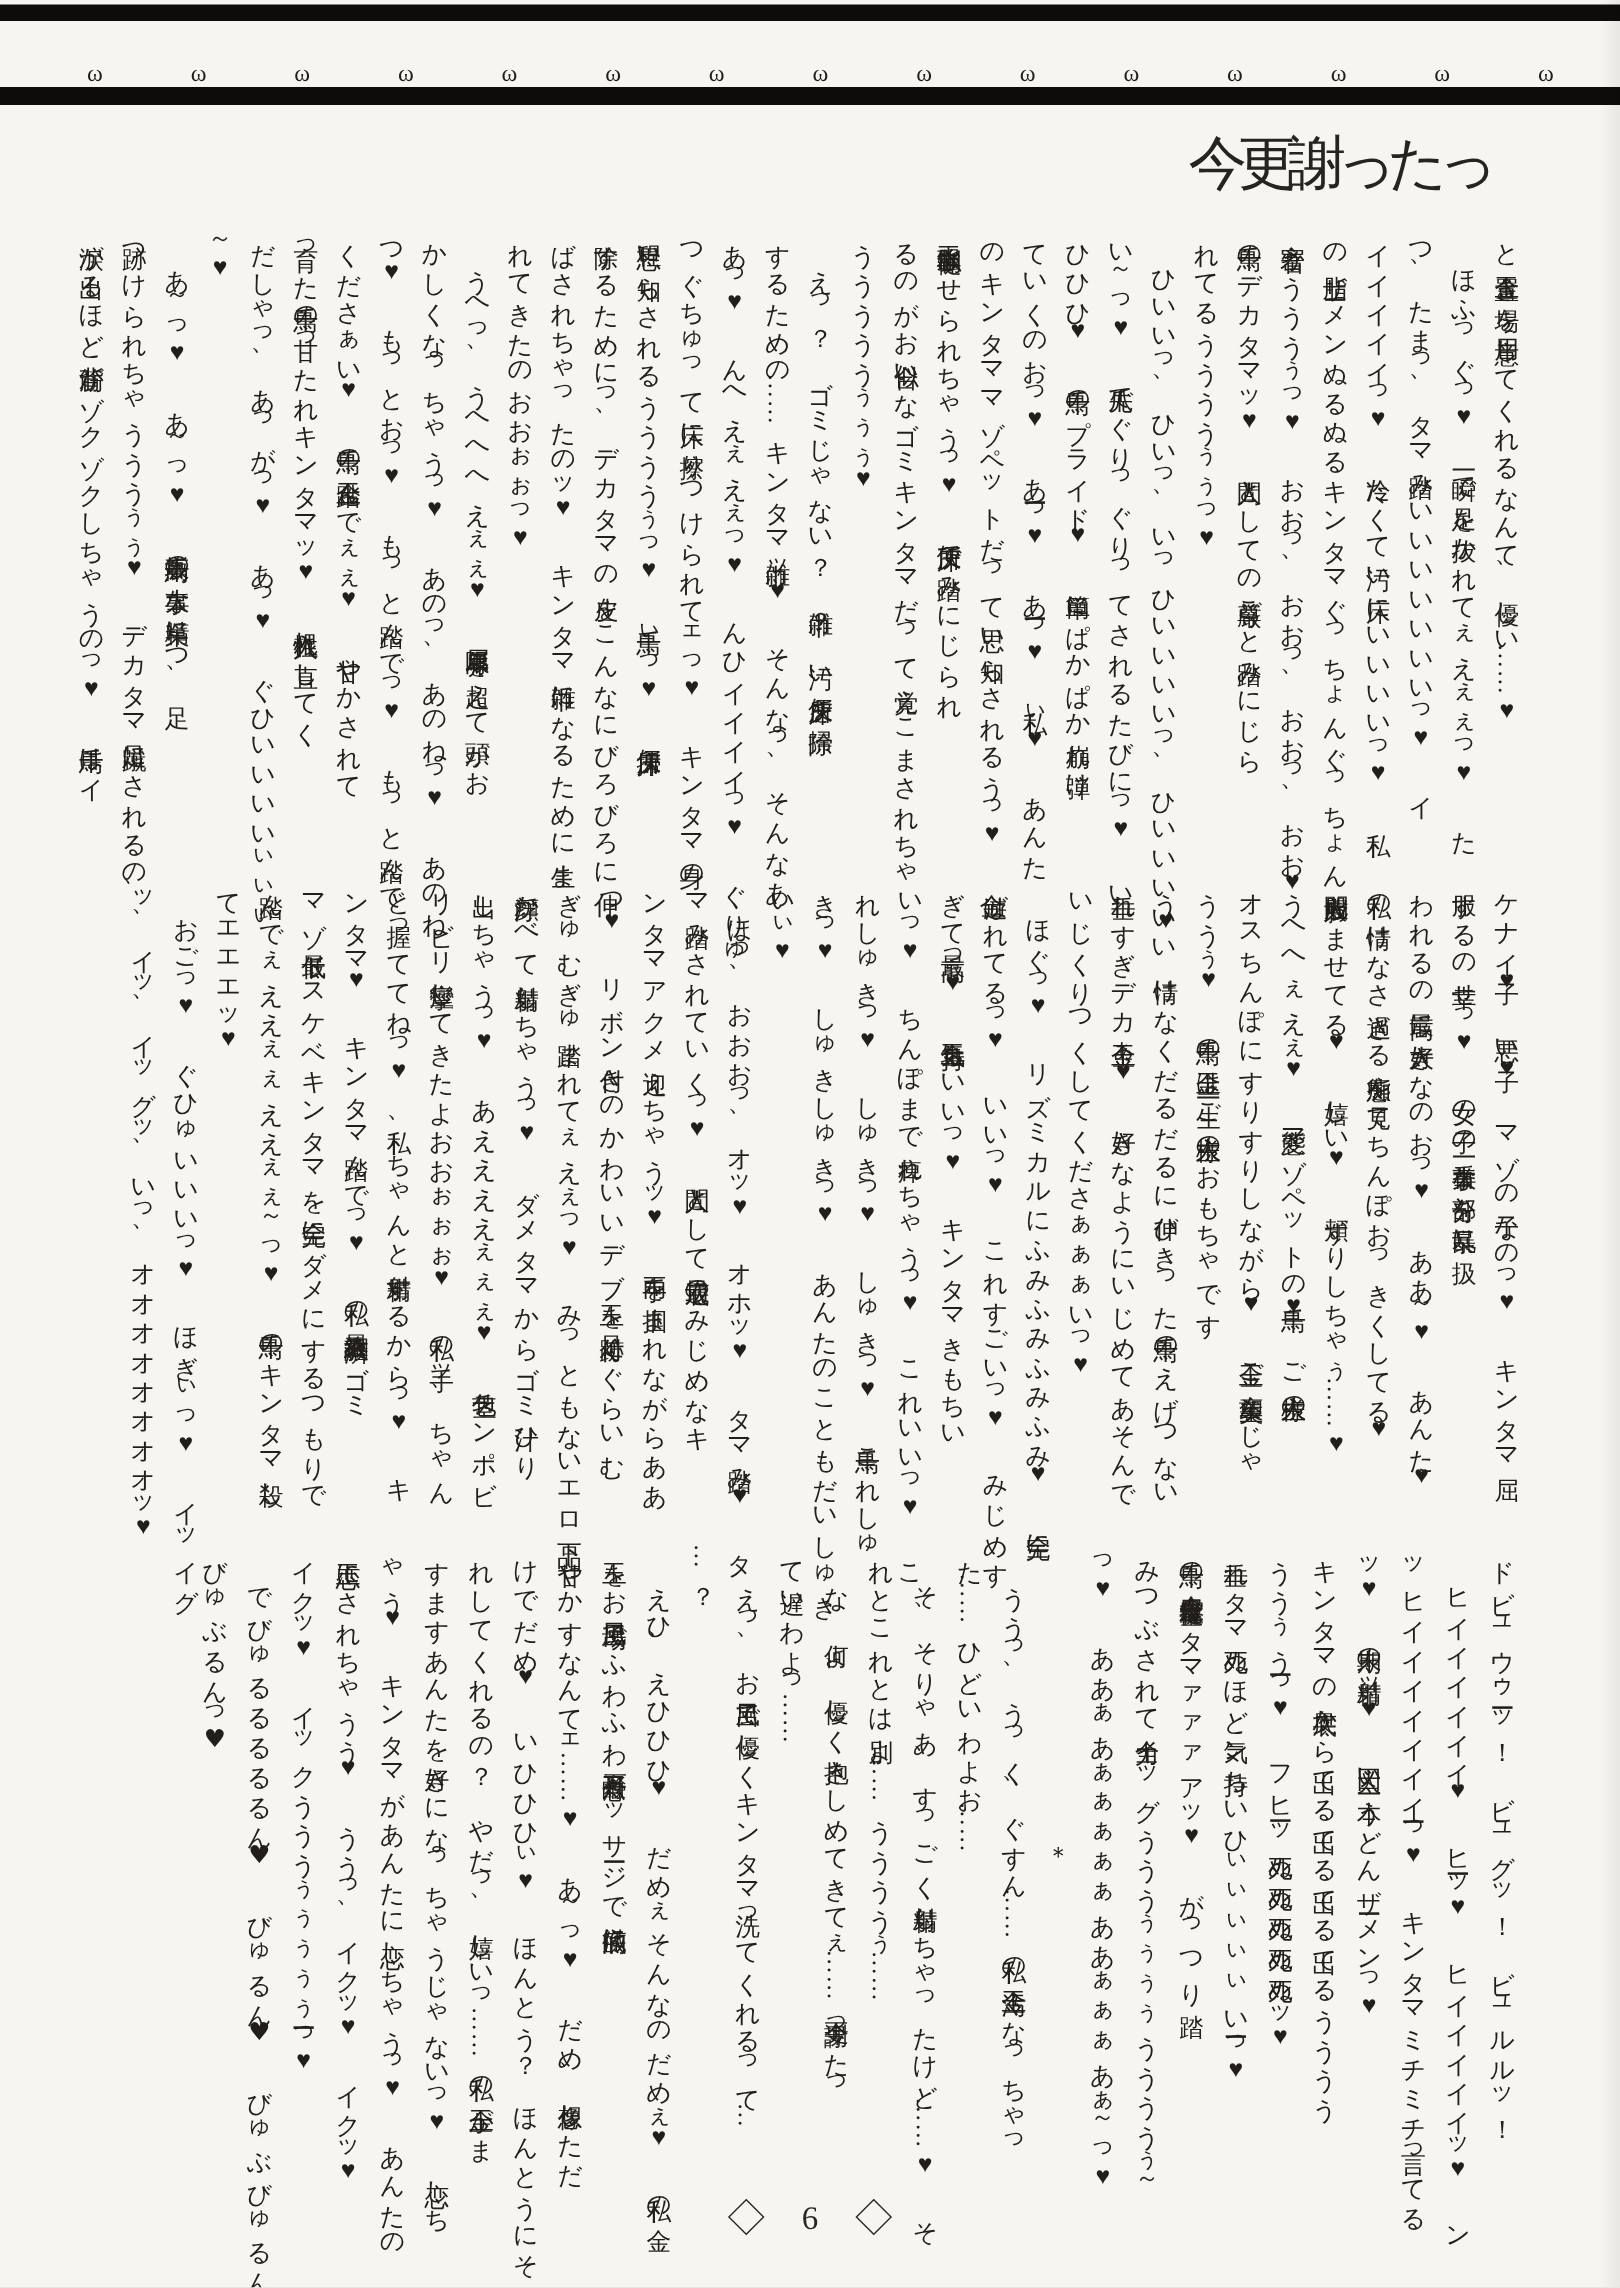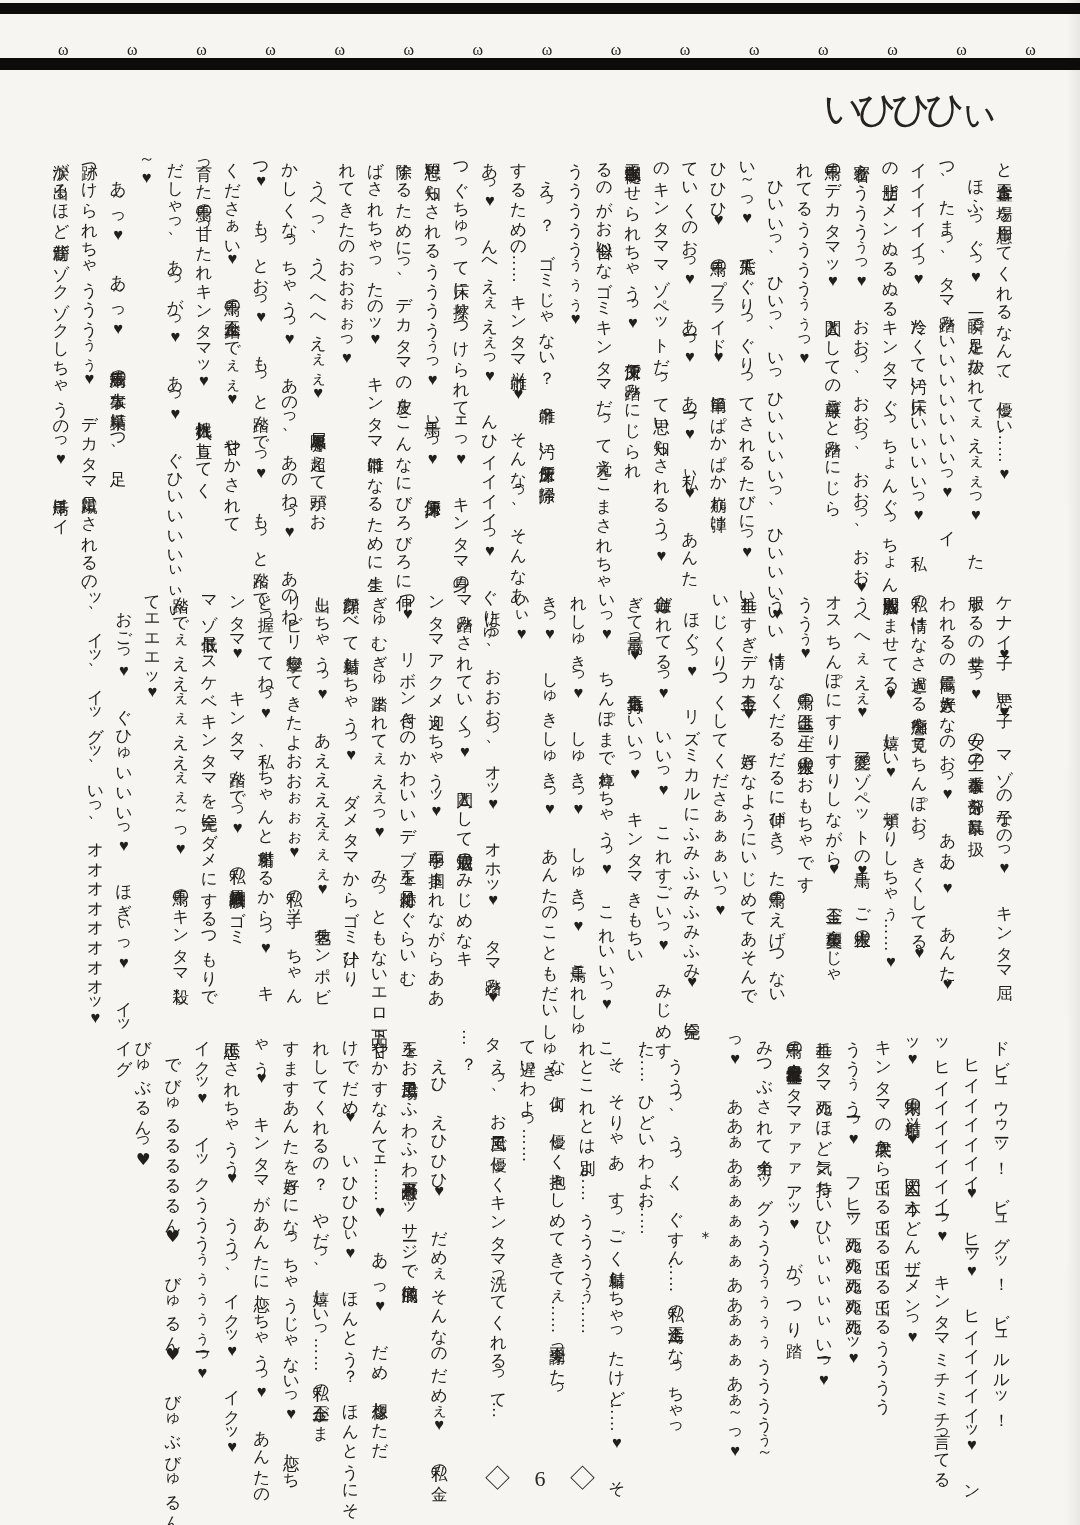--- a/index.html
+++ b/index.html
@@ -82,21 +82,21 @@
       <p>ω</p>
       <p>ω</p>
       <p>ω</p>
       <p>ω</p>
       <p>ω</p>
       <p>ω</p>
     </div>
 
   <div class="bar bar-mid"></div>
 
-  <h1 class="title">いひひひぃ</h1>
+  <h1 class="title">今更謝ったっ</h1>
 
   <section class="band band1">
       <p>と金玉置き場を用意してくれるなんて、優しい……♥</p>
       <p>　ほふっぐっ♥　一瞬で足を抜かれてぇえぇぇっ♥　た</p>
       <p>つ、たまっ、タマ踏みいいいいいいいっ♥　イ</p>
       <p>イイイイイっ♥　冷たくて汚い床にいいいいっ♥　私</p>
       <p>の脂ザーメンぬるぬるキンタマぐっちょんぐっちょん大</p>
       <p>密着ううううぅっ♥　おおっ、おおっ、おおっ、おお♥</p>
       <p>千鳥のデカタマッ♥　人間としての尊厳ごと踏みにじら</p>
       <p>れてるううううぅぅっ♥</p>

